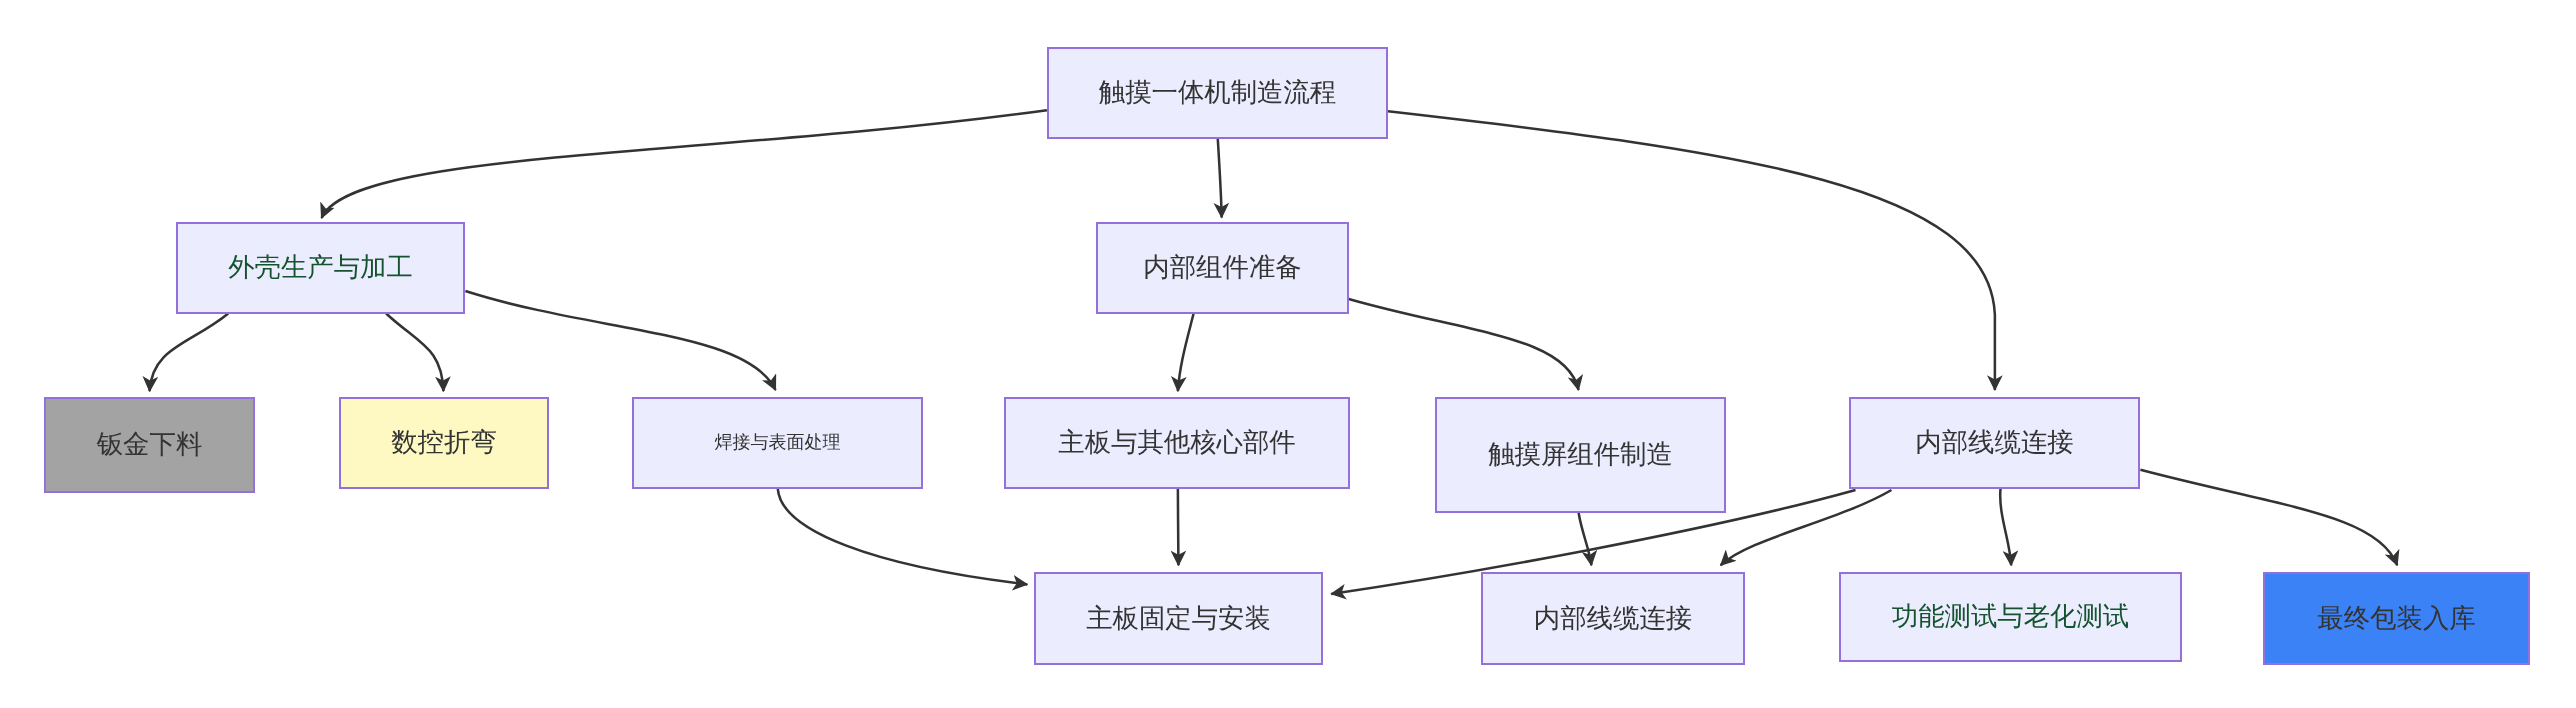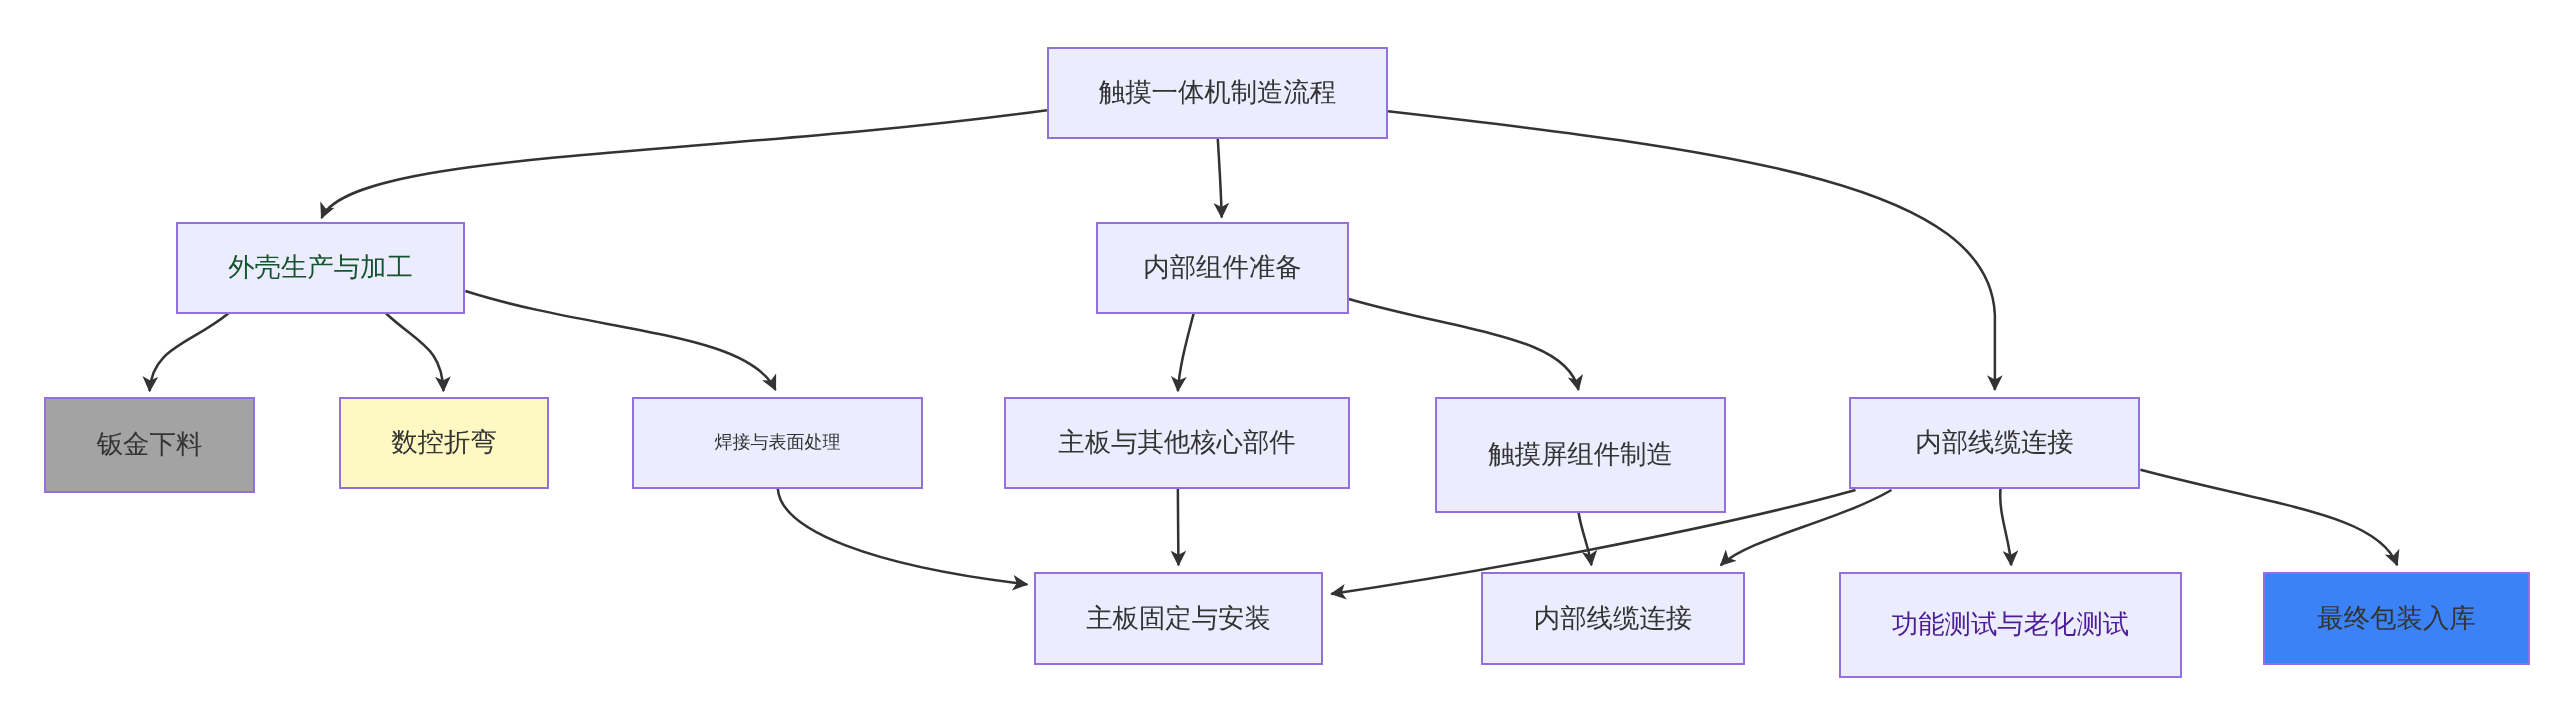--- a/index.html
+++ b/index.html
@@ -96,21 +96,21 @@
       </div>
       <div class="flow-node" style="left: 1849px; top: 397px; width: 291px; height: 92px; background: rgb(236, 236, 255); border: 2px solid rgb(147, 112, 219); color: rgb(51, 51, 51); font-size: 26.4px;">
         <span>内部线缆连接</span>
       </div>
       <div class="flow-node" style="left: 1034px; top: 572px; width: 289px; height: 93px; background: rgb(236, 236, 255); border: 2px solid rgb(147, 112, 219); color: rgb(51, 51, 51); font-size: 26.4px;">
         <span>主板固定与安装</span>
       </div>
       <div class="flow-node" style="left: 1481px; top: 572px; width: 264px; height: 93px; background: rgb(236, 236, 255); border: 2px solid rgb(147, 112, 219); color: rgb(51, 51, 51); font-size: 26.4px;">
         <span>内部线缆连接</span>
       </div>
-      <div class="flow-node" style="left: 1839px; top: 572px; width: 343px; height: 106px; background: rgb(236, 236, 255); border: 2px solid rgb(147, 112, 219); color: #4c1d95; font-size: 26.4px; justify-content: center;">
+      <div class="flow-node" style="left: 1839px; top: 572px; width: 343px; height: 90px; background: rgb(236, 236, 255); border: 2px solid rgb(147, 112, 219); color: #14532d; font-size: 26.4px; justify-content: center;">
         <span>功能测试与老化测试</span>
       </div>
       <div class="flow-node" style="left: 2263px; top: 572px; width: 267px; height: 93px; background: #3b82f6; border: 2px solid rgb(147, 112, 219); color: rgb(51, 51, 51); font-size: 26.4px;">
         <span>最终包装入库</span>
       </div>
     </div>
 </div>
 
 
 </body></html>

